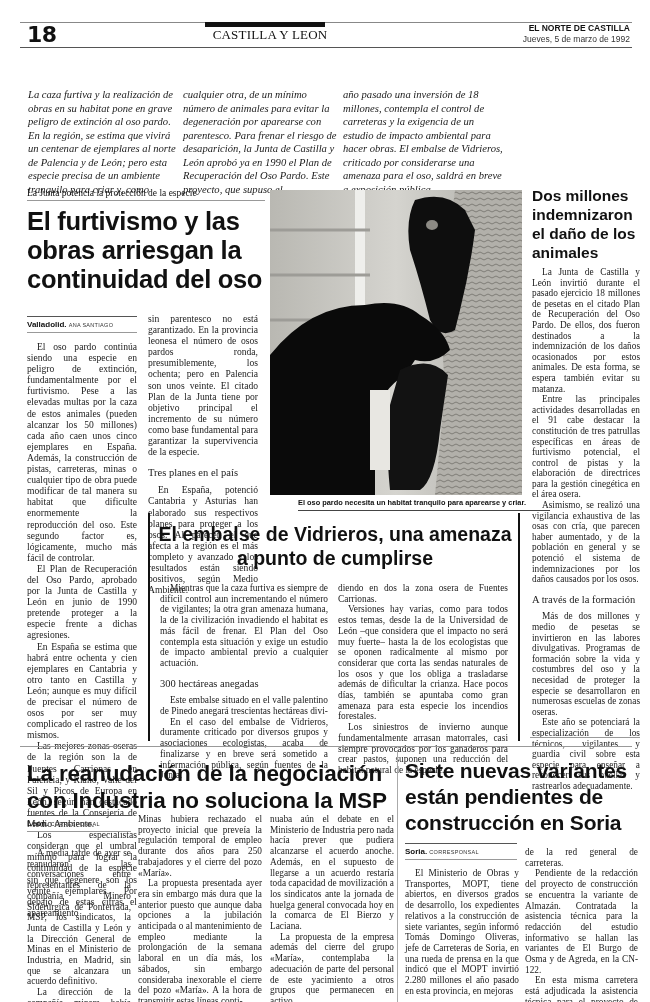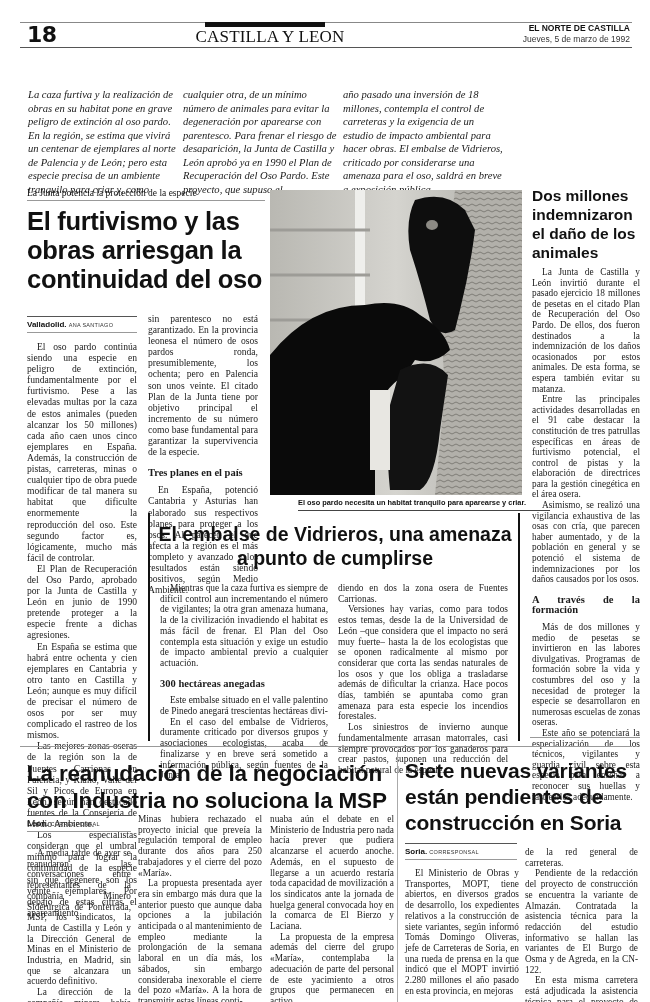--- a/index.html
+++ b/index.html
@@ -3,21 +3,21 @@
 <meta charset="utf-8">
 <style>
   * { box-sizing: border-box; margin: 0; padding: 0; }
   html, body { width: 650px; height: 1002px; background: #fff; overflow: hidden; }
   body { position: relative; color: #111; font-family: "Liberation Serif", serif; }
   .abs { position: absolute; }
 
   
   .page-num { left: 27px; top: 22px; font-family: "DejaVu Sans", sans-serif; font-weight: bold; font-size: 22px; letter-spacing: -0.5px; }
   .section-bar { left: 205px; top: 22px; width: 120px; height: 5px; background: #111; }
-  .section-title { left: 195px; top: 27px; width: 150px; text-align: center; font-family: "Liberation Serif", serif; font-size: 17px; letter-spacing: 0.2px; }
+  .section-title { left: 195px; top: 27px; width: 150px; text-align: center; font-family: "Liberation Serif", serif; font-size: 13px; letter-spacing: 0.2px; }
   .paper-name { right: 20px; top: 23px; font-family: "Liberation Sans", sans-serif; font-weight: bold; font-size: 8.5px; text-align: center; }
   .paper-date { right: 20px; top: 34px; font-family: "Liberation Sans", sans-serif; font-size: 8.5px; text-align: right; color: #333; }
   .rule-top { left: 20px; top: 22px; width: 612px; height: 1px; background: #888; }
   .rule-mast { left: 20px; top: 47px; width: 612px; height: 1px; background: #555; }
 
   
   .intro { top: 88px; font-style: italic; font-size: 10.6px; line-height: 13.5px; color: #1a1a1a; }
   .intro-1 { left: 28px; width: 153px; }
   .intro-2 { left: 183px; width: 155px; }
   .intro-3 { left: 343px; width: 160px; }
@@ -27,21 +27,21 @@
   .headline-main { left: 27px; top: 207px; width: 240px; font-family: "Liberation Sans", sans-serif; font-weight: bold; font-size: 25.5px; line-height: 29px; letter-spacing: -0.3px; }
 
   
   .byline { font-family: "Liberation Sans", sans-serif; font-size: 7.5px; border-top: 1px solid #555; border-bottom: 1px solid #999; padding: 3px 0; }
   .byline b { font-size: 8px; }
   .byline .bl-name { font-size: 5.5px; letter-spacing: 0.3px; text-transform: uppercase; color: #333; }
 
   
   .col { font-size: 9.6px; line-height: 11.1px; text-align: justify; color: #1b1b1b; }
   .col p { text-indent: 10px; }
-  .sub { font-weight: bold; font-size: 10.5px; margin: 10px 0 6px; text-indent: 0 !important; }
+  .sub { font-weight: normal; font-size: 10.5px; margin: 10px 0 6px; text-indent: 0 !important; }
 
   .col-a { left: 27px; top: 341px; width: 110px; }
   .col-b { left: 148px; top: 313px; width: 110px; }
 
   
   .photo { left: 270px; top: 190px; width: 252px; height: 305px; background: #8a8a86; overflow: hidden; }
   .caption { left: 270px; top: 498px; width: 252px; font-family: "Liberation Sans", sans-serif; font-weight: bold; font-size: 7.4px; border-bottom: 1px solid #444; padding-bottom: 3px; white-space: nowrap; margin-left: 28px; }
 
   
   .side-head { left: 532px; top: 186px; width: 110px; font-family: "Liberation Sans", sans-serif; font-weight: bold; font-size: 15.5px; line-height: 19px; }

